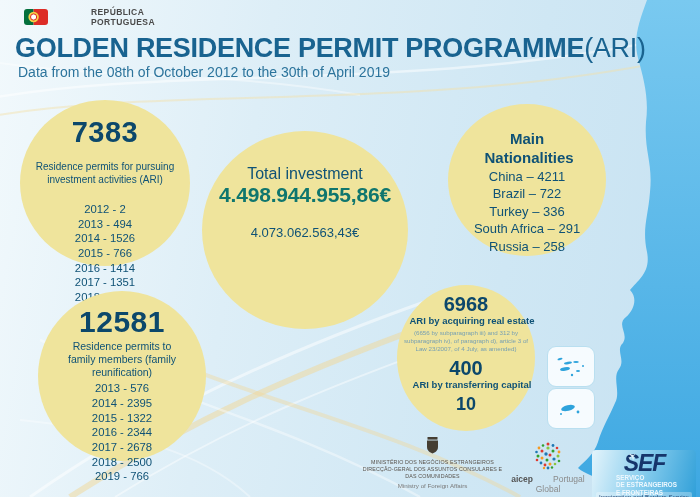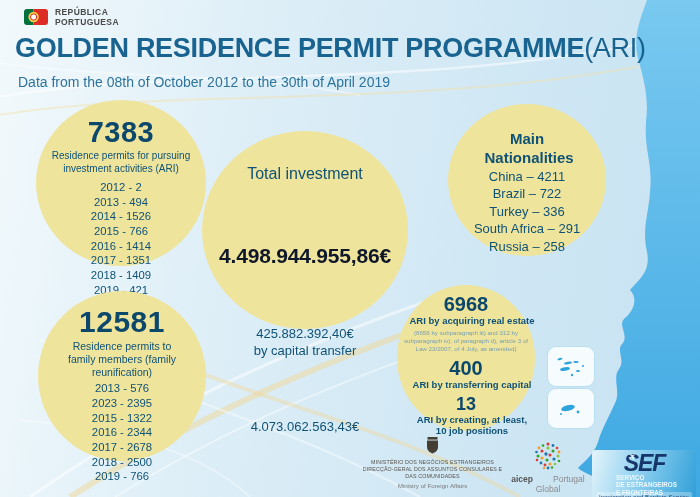--- a/index.html
+++ b/index.html
@@ -4,45 +4,45 @@
 <style>
   html,body{margin:0;padding:0;background:#fff;}
   .stage{
     position:relative;width:700px;height:497px;overflow:hidden;
     font-family:"Liberation Sans",sans-serif;
     background:linear-gradient(100deg,#f2f9fc 0%,#ddeef7 35%,#cfe7f4 70%,#c7e2f2 100%);
   }
   .decor{position:absolute;left:0;top:0;z-index:0;}
 
   
-  .gov-logo{position:absolute;left:24px;top:7px;display:flex;align-items:center;z-index:3;}
+  .gov-logo{position:absolute;left:24px;top:7px;display:flex;align-items:center;z-index:3;gap:36px;}
   .gov-logo-text{margin-left:7px;font-size:8.5px;font-weight:bold;color:#4b4b4b;line-height:1.2;letter-spacing:.4px;}
   .title-block{position:absolute;left:15px;top:34px;z-index:3;}
   .main-title{font-size:27px;font-weight:bold;color:#196390;letter-spacing:-.3px;line-height:1.05;}
   .main-title .suffix{font-weight:normal;}
-  .subtitle{font-size:14px;color:#2c749c;margin-top:12px;margin-left:3px;}
+  .subtitle{font-size:14px;color:#2c749c;margin-top:2px;margin-left:3px;}
 
   
   .circle{position:absolute;border-radius:50%;background:#efe49c;color:#0f5276;
     display:flex;flex-direction:column;align-items:center;text-align:center;z-index:2;box-sizing:border-box;}
   .big-num{font-weight:bold;color:#0c486b;}
 
-  #c-invest{left:36px;top:100px;width:170px;height:166px;padding-top:16px;}
+  #c-invest{left:20px;top:100px;width:170px;height:166px;padding-top:16px;gap:11px;}
   #c-invest .big-num{font-size:29px;letter-spacing:.5px;}
   #c-invest .lbl{font-size:10px;width:150px;line-height:1.25;margin-top:1px;}
   #c-invest .years{font-size:11.3px;line-height:1.3;margin-top:5px;}
 
   #c-family{left:38px;top:291px;width:168px;height:170px;padding-top:14px;}
   #c-family .big-num{font-size:30px;letter-spacing:.5px;}
   #c-family .lbl{font-size:10.5px;width:112px;line-height:1.22;margin-top:1px;}
   #c-family .years{font-size:11.3px;line-height:1.3;margin-top:3px;}
 
-  #c-total{left:202px;top:131px;width:206px;height:198px;padding-top:34px;gap:41px;}
+  #c-total{left:202px;top:131px;width:206px;height:198px;padding-top:34px;}
   #c-total .ti-title{font-size:16px;}
-  #c-total .ti-total{font-size:21px;font-weight:bold;color:#0f172a;margin-top:20px;letter-spacing:-.2px;}
+  #c-total .ti-total{font-size:21px;font-weight:bold;color:#0f766e;margin-top:0;letter-spacing:-.2px;}
   #c-total .blk{font-size:13px;line-height:1.3;}
   #c-total .blk1{margin-top:17px;}
   #c-total .blk2{margin-top:18px;width:170px;text-align:center;}
 
   #c-nat{left:448px;top:104px;width:158px;height:152px;padding-top:26px;}
   #c-nat .nat-title{font-size:15px;font-weight:bold;width:85px;line-height:1.25;}
   #c-nat .nat-list{font-size:13px;line-height:1.35;}
 
   #c-break{left:397px;top:285px;width:138px;height:146px;padding-top:8px;}
   #c-break .n1{font-size:20px;}
@@ -137,36 +137,32 @@
         <div>2018 - 1409</div>
         <div>2019 - 421</div>
       </div>
   </div>
 
   <div class="circle" id="c-family">
     <div class="big-num">12581</div>
     <div class="lbl">Residence permits to family members (family reunification)</div>
     <div class="years">
         <div>2013 - 576</div>
-        <div>2023 - 2395</div>
+        <div>2014 - 2395</div>
         <div>2015 - 1322</div>
         <div>2016 - 2344</div>
         <div>2017 - 2678</div>
         <div>2018 - 2500</div>
         <div>2019 - 766</div>
       </div>
   </div>
 
   <div class="circle" id="c-total">
     <div class="ti-title">Total investment</div>
     <div class="ti-total">4.498.944.955,86€</div>
-    <div class="blk blk1">
-      <div>425.882.392,40€</div>
-      <div>by capital transfer</div>
-    </div>
     <div class="blk blk2">
       <div>4.073.062.563,43€</div>
     </div>
   </div>
 
   <div class="circle" id="c-nat">
     <div class="nat-title">Main Nationalities</div>
     <div class="nat-list">
         <div>China – 4211</div>
         <div>Brazil – 722</div>
@@ -175,22 +171,21 @@
         <div>Russia – 258</div>
       </div>
   </div>
 
   <div class="circle" id="c-break">
     <div class="big-num n1">6968</div>
     <div class="sub-lbl">ARI by acquiring real estate</div>
     <div class="note">(6656 by subparagraph iii) and 312 by subparagraph iv), of paragraph d), article 3 of Law 23/2007, of 4 July, as amended)</div>
     <div class="big-num n2">400</div>
     <div class="sub-lbl">ARI by transferring capital</div>
-    <div class="big-num n3">13</div>
-    <div class="sub-lbl jobs">ARI by creating, at least, 10 job positions</div>
+    <div class="big-num n3">10</div>
   </div>
 
   <div class="island-box" id="isl-azores">
     <svg width="36" height="30">
       <g fill="#2ea3dc">
         <ellipse cx="7" cy="7" rx="2.6" ry="1.1" transform="rotate(-15 7 7)"></ellipse>
         <ellipse cx="15" cy="11" rx="4" ry="1.3" transform="rotate(-10 15 11)"></ellipse>
         <ellipse cx="23" cy="10" rx="2.8" ry="1.1"></ellipse>
         <ellipse cx="12" cy="17" rx="5" ry="1.8" transform="rotate(-8 12 17)"></ellipse>
         <ellipse cx="25" cy="19" rx="2" ry="1"></ellipse>

